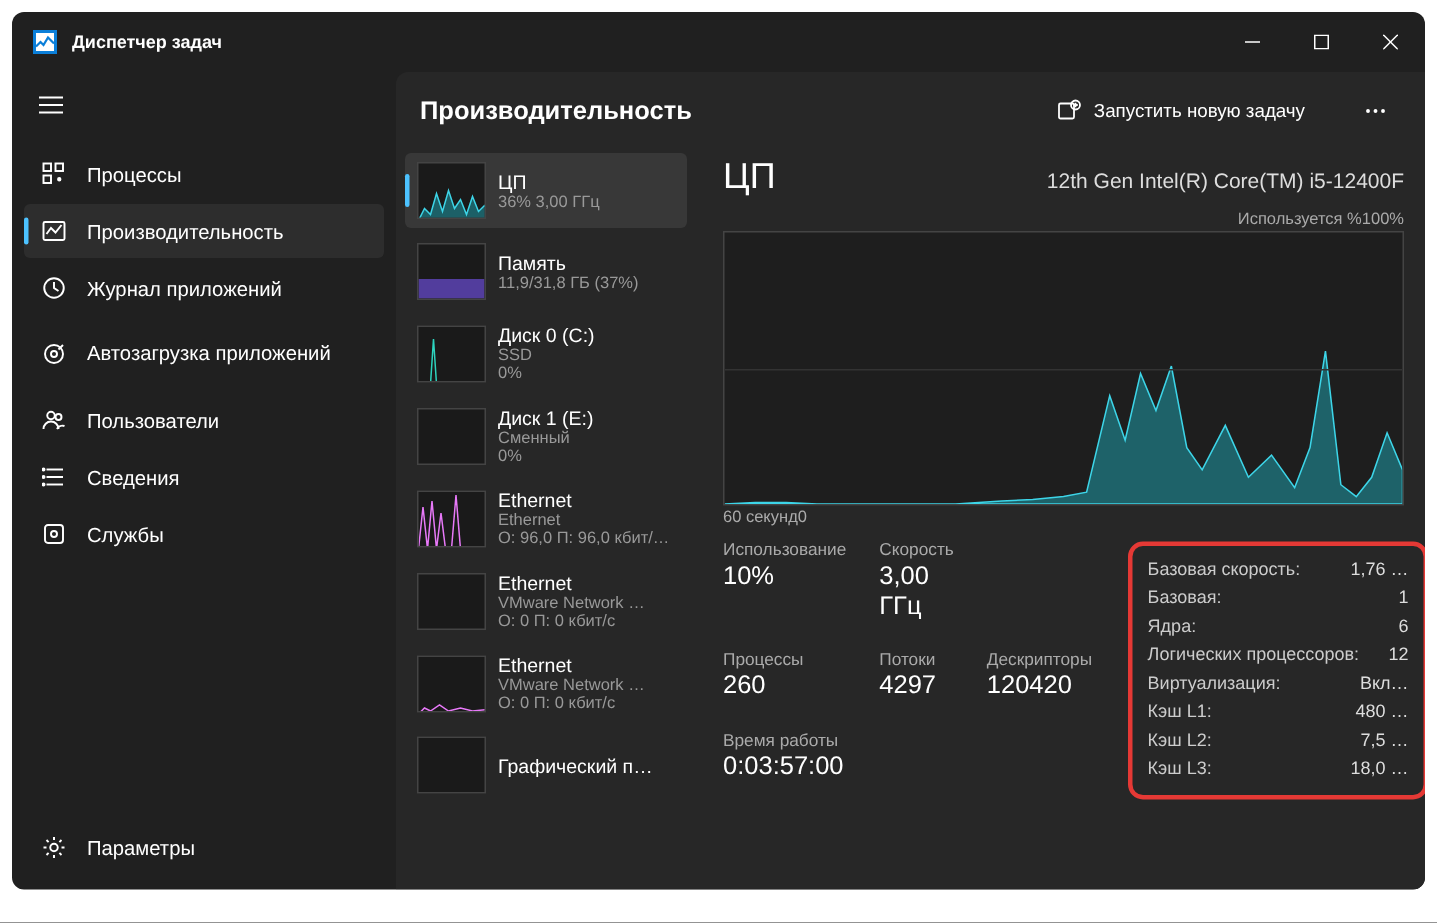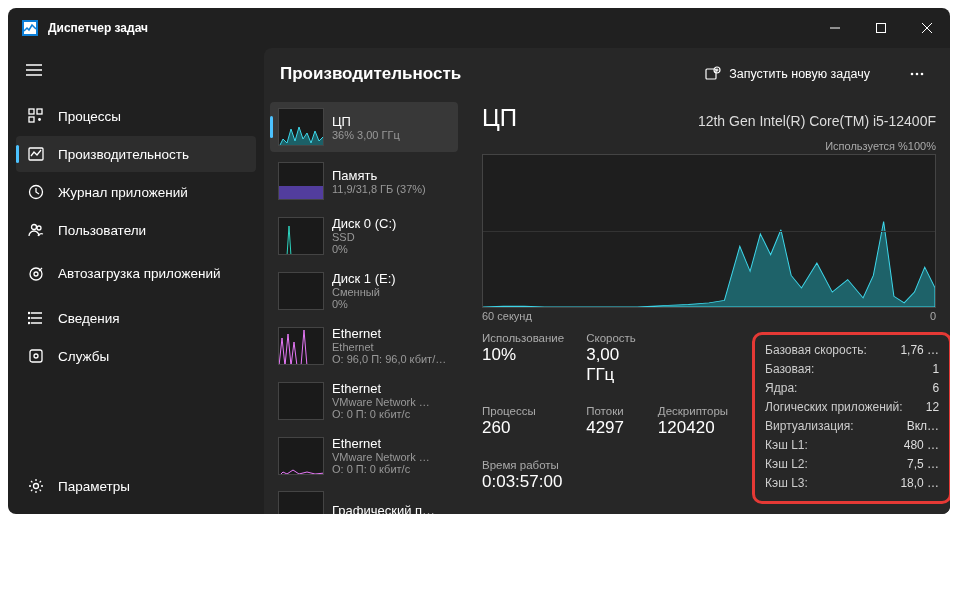--- a/index.html
+++ b/index.html
@@ -1,17 +1,17 @@
 <!DOCTYPE html>
 <html><head>
 <meta charset="utf-8">
 <style>
 *{margin:0;padding:0;box-sizing:border-box;font-family:"Segoe UI",Arial,sans-serif;-webkit-font-smoothing:antialiased}
 body{background:#fff;width:958px;height:615px;overflow:hidden}
-.window{position:relative;width:942px;height:506px;margin:8px;background:#202020;border-radius:8px;display:flex;flex-direction:column;color:#fff;overflow:hidden}
+.window{position:relative;width:942px;height:585px;margin:8px;background:#202020;border-radius:8px;display:flex;flex-direction:column;color:#fff;overflow:hidden}
 .titlebar{height:40px;display:flex;align-items:center;padding-left:14px}
 .app-icon{width:16px;height:16px;margin-right:10px;display:flex;align-items:center;justify-content:center}
 .app-title{font-size:12px;font-weight:600}
 .win-controls{margin-left:auto;display:flex}
 .win-btn{width:46px;height:40px;display:flex;align-items:center;justify-content:center;color:#fff}
 .win-btn svg{width:10px;height:10px}
 .body{flex:1;display:flex;overflow:hidden}
 .sidebar{width:256px;display:flex;flex-direction:column;padding:0 4px}
 .hamburger{width:40px;height:36px;display:flex;align-items:center;justify-content:center;margin:4px 2px 8px}
 .nav{flex:1}
@@ -38,21 +38,21 @@
 .resource-name{font-size:13px;white-space:nowrap;overflow:hidden;text-overflow:ellipsis}
 .resource-sub{font-size:11px;color:#999;white-space:nowrap;overflow:hidden;text-overflow:ellipsis}
 .resource-sub2{font-size:11px;color:#999;white-space:nowrap;overflow:hidden;text-overflow:ellipsis}
 .detail-pane{flex:1;padding:4px 14px 10px 18px;overflow:hidden;display:flex;flex-direction:column}
 .detail-head{display:flex;align-items:baseline;justify-content:space-between}
 .detail-title{font-size:24px}
 .detail-model{font-size:14px;color:#ddd}
 .chart-labels{display:flex;justify-content:flex-end;font-size:11px;color:#aaa;margin-top:8px}
 .big-chart{height:183px;border:1px solid #444;background:#1e1e1e;position:relative;overflow:hidden;margin-top:2px}
 .big-chart::before{content:"";position:absolute;left:0;right:0;top:50%;border-top:1px solid #333}
-.chart-axis{display:flex;justify-content:space-between;font-size:11px;color:#aaa;margin-top:2px}
+.chart-axis{display:flex;font-size:11px;color:#aaa;margin-top:2px}
 .stats{display:flex;margin-top:10px;gap:24px;font-size:12px}
 .stats-left{display:grid;grid-template-columns:auto auto auto;column-gap:22px;row-gap:8px}
 .stat-block .sl{color:#aaa;font-size:11.5px}
 .stat-block .sv{font-size:17px;margin-top:1px}
 .stat-wide{grid-column:1/4}
 .info-box{flex:1;border:3px solid #e53935;border-radius:10px;padding:6px 10px 8px;min-width:200px}
 .info-row{display:flex;justify-content:space-between;font-size:12px;color:#ddd;line-height:19px}
 .info-row .k{color:#ccc}
 .info-row .v{white-space:nowrap}
 svg{display:block}
@@ -124,40 +124,40 @@
         </div>
         <div class="nav-item">
           <span class="nav-icon">
               <svg width="16" height="16" viewBox="0 0 16 16" fill="none" stroke="#fff" stroke-width="1.3">
                 <circle cx="8" cy="8" r="6.5"></circle>
                 <polyline points="8,4 8,8 11,10"></polyline>
               </svg>
             </span>
           <span class="nav-label">Журнал приложений</span>
         </div>
+        <div class="nav-item" style="height:48px">
+          <span class="nav-icon">
+              <svg width="16" height="16" viewBox="0 0 16 16" fill="none" stroke="#fff" stroke-width="1.3">
+                <circle cx="8" cy="8" r="6"></circle>
+                <circle cx="8" cy="8" r="2"></circle>
+                <line x1="14" y1="2" x2="11" y2="5"></line>
+              </svg>
+            </span>
+          <span class="nav-label" style="line-height:1.2">Автозагрузка приложений</span>
+        </div>
         <div class="nav-item">
           <span class="nav-icon">
               <svg width="16" height="16" viewBox="0 0 16 16" fill="none" stroke="#fff" stroke-width="1.3">
                 <circle cx="6" cy="5" r="2.5"></circle>
                 <circle cx="11" cy="6" r="2"></circle>
                 <path d="M1,14 a5,5 0 0,1 10,0"></path>
                 <path d="M10,14 a4,4 0 0,1 5,-2"></path>
               </svg>
             </span>
           <span class="nav-label">Пользователи</span>
-        </div>
-        <div class="nav-item" style="height:48px">
-          <span class="nav-icon">
-              <svg width="16" height="16" viewBox="0 0 16 16" fill="none" stroke="#fff" stroke-width="1.3">
-                <circle cx="8" cy="8" r="6"></circle>
-                <circle cx="8" cy="8" r="2"></circle>
-                <line x1="14" y1="2" x2="11" y2="5"></line>
-              </svg>
-            </span>
-          <span class="nav-label" style="line-height:1.2">Автозагрузка приложений</span>
         </div>
         <div class="nav-item">
           <span class="nav-icon">
               <svg width="16" height="16" viewBox="0 0 16 16" stroke="#fff" stroke-width="1.3">
                 <line x1="3" y1="3" x2="14" y2="3"></line>
                 <line x1="3" y1="8" x2="14" y2="8"></line>
                 <line x1="3" y1="13" x2="14" y2="13"></line>
                 <circle cx="1" cy="3" r="0.7" fill="#fff"></circle>
                 <circle cx="1" cy="8" r="0.7" fill="#fff"></circle>
                 <circle cx="1" cy="13" r="0.7" fill="#fff"></circle>
@@ -348,21 +348,21 @@
                 </div>
               <div class="info-row">
                   <span class="k">Базовая:</span>
                   <span class="v">1</span>
                 </div>
               <div class="info-row">
                   <span class="k">Ядра:</span>
                   <span class="v">6</span>
                 </div>
               <div class="info-row">
-                  <span class="k">Логических приложений:</span>
+                  <span class="k">Логических процессоров:</span>
                   <span class="v">12</span>
                 </div>
               <div class="info-row">
                   <span class="k">Виртуализация:</span>
                   <span class="v">Вкл…</span>
                 </div>
               <div class="info-row">
                   <span class="k">Кэш L1:</span>
                   <span class="v">480 …</span>
                 </div>

